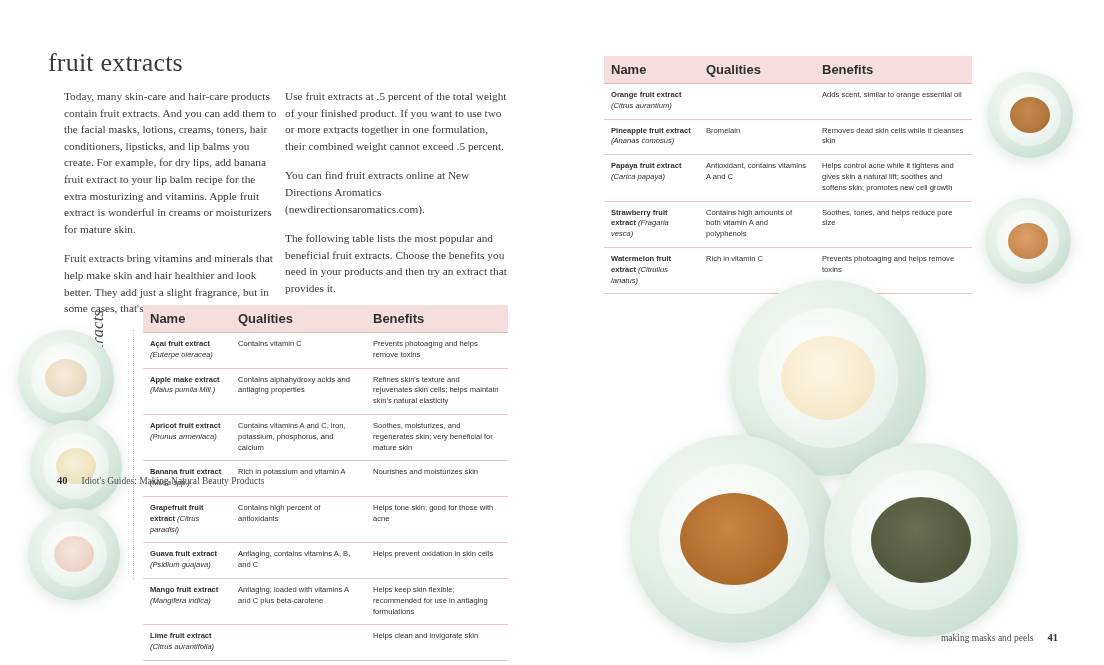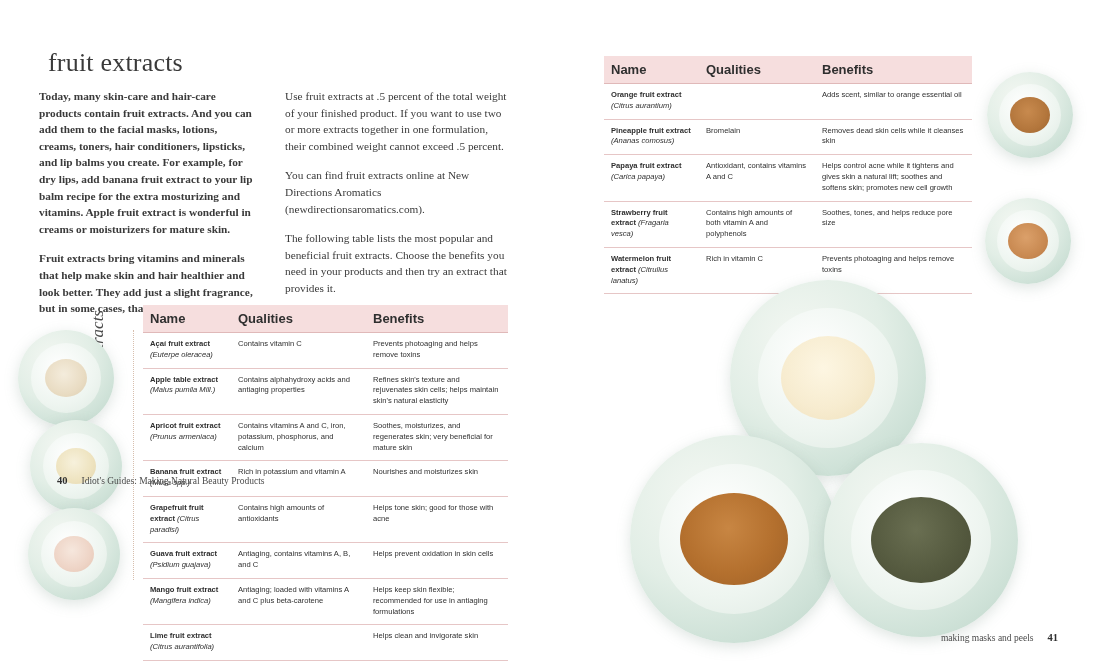--- a/index.html
+++ b/index.html
@@ -46,21 +46,21 @@
     position: absolute;
     font-family: "Liberation Serif", serif;
     font-size: 11.3px;
     line-height: 16.6px;
     color: #3a3a3a;
     text-align: left;
   }
   .body-col p {
     margin: 0 0 13px 0;
   }
-  .col-left { left: 39px; top: 88px; width: 215px; font-weight: bold; }
+  .col-left { left: 64px; top: 88px; width: 215px; }
   .col-right { left: 285px; top: 88px; width: 223px; }
 
   
   .ftable {
     position: absolute;
     border-collapse: collapse;
     font-family: "Liberation Sans", sans-serif;
     font-size: 7.6px;
     color: #2f2f2f;
   }
@@ -259,21 +259,21 @@
         <tr>
           <td class="nm">
             <span>Açaí fruit extract</span>
             <span class="sci">(Euterpe oleracea)</span>
           </td>
           <td>Contains vitamin C</td>
           <td>Prevents photoaging and helps remove toxins</td>
         </tr>
         <tr>
           <td class="nm">
-            <span>Apple table extract</span>
+            <span>Apple make extract</span>
             <span class="sci">(Malus pumila Mill.)</span>
           </td>
           <td>Contains alphahydroxy acids and antiaging properties</td>
           <td>Refines skin's texture and rejuvenates skin cells; helps maintain skin's natural elasticity</td>
         </tr>
         <tr>
           <td class="nm">
             <span>Apricot fruit extract</span>
             <span class="sci">(Prunus armeniaca)</span>
           </td>
@@ -286,21 +286,21 @@
             <span class="sci">(Musa spp.)</span>
           </td>
           <td>Rich in potassium and vitamin A</td>
           <td>Nourishes and moisturizes skin</td>
         </tr>
         <tr>
           <td class="nm">
             <span>Grapefruit fruit extract</span>
             <span class="sci">(Citrus paradisi)</span>
           </td>
-          <td>Contains high amounts of antioxidants</td>
+          <td>Contains high percent of antioxidants</td>
           <td>Helps tone skin; good for those with acne</td>
         </tr>
         <tr>
           <td class="nm">
             <span>Guava fruit extract</span>
             <span class="sci">(Psidium guajava)</span>
           </td>
           <td>Antiaging, contains vitamins A, B, and C</td>
           <td>Helps prevent oxidation in skin cells</td>
         </tr>

